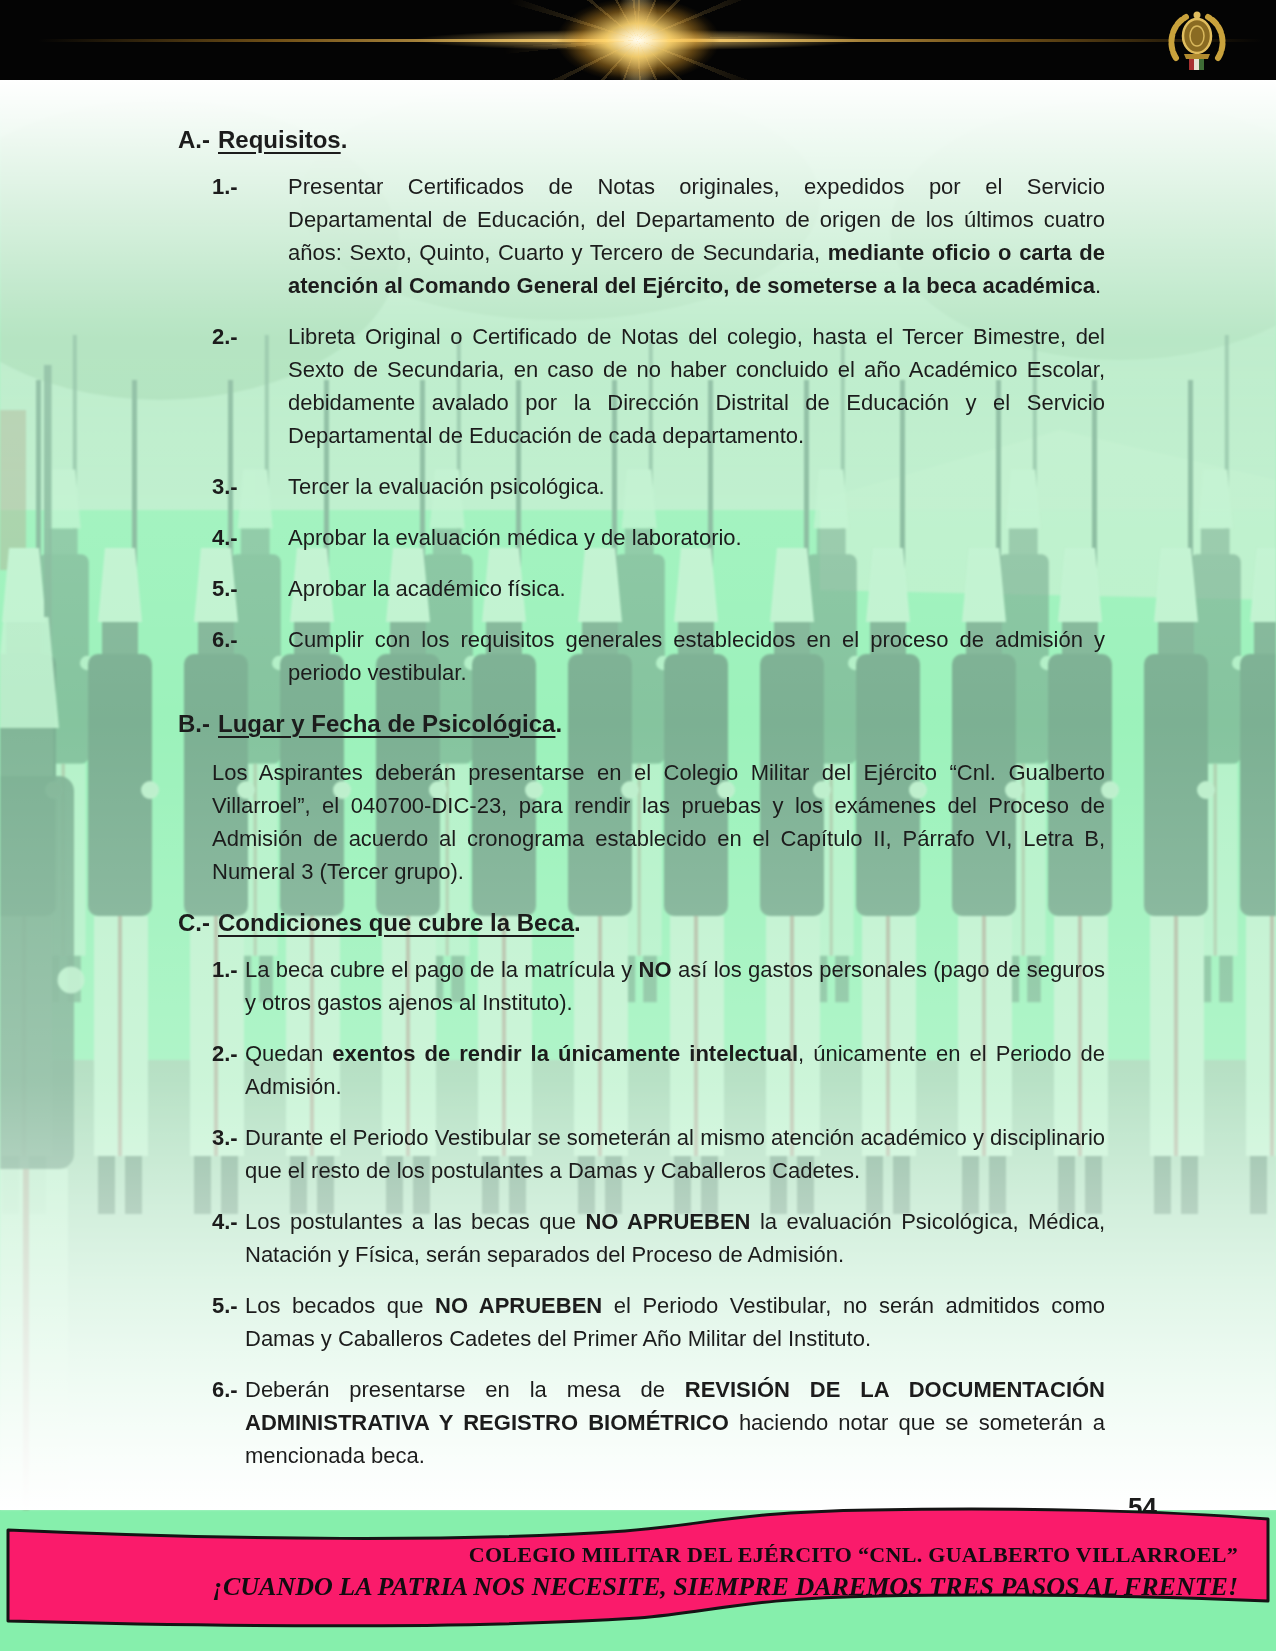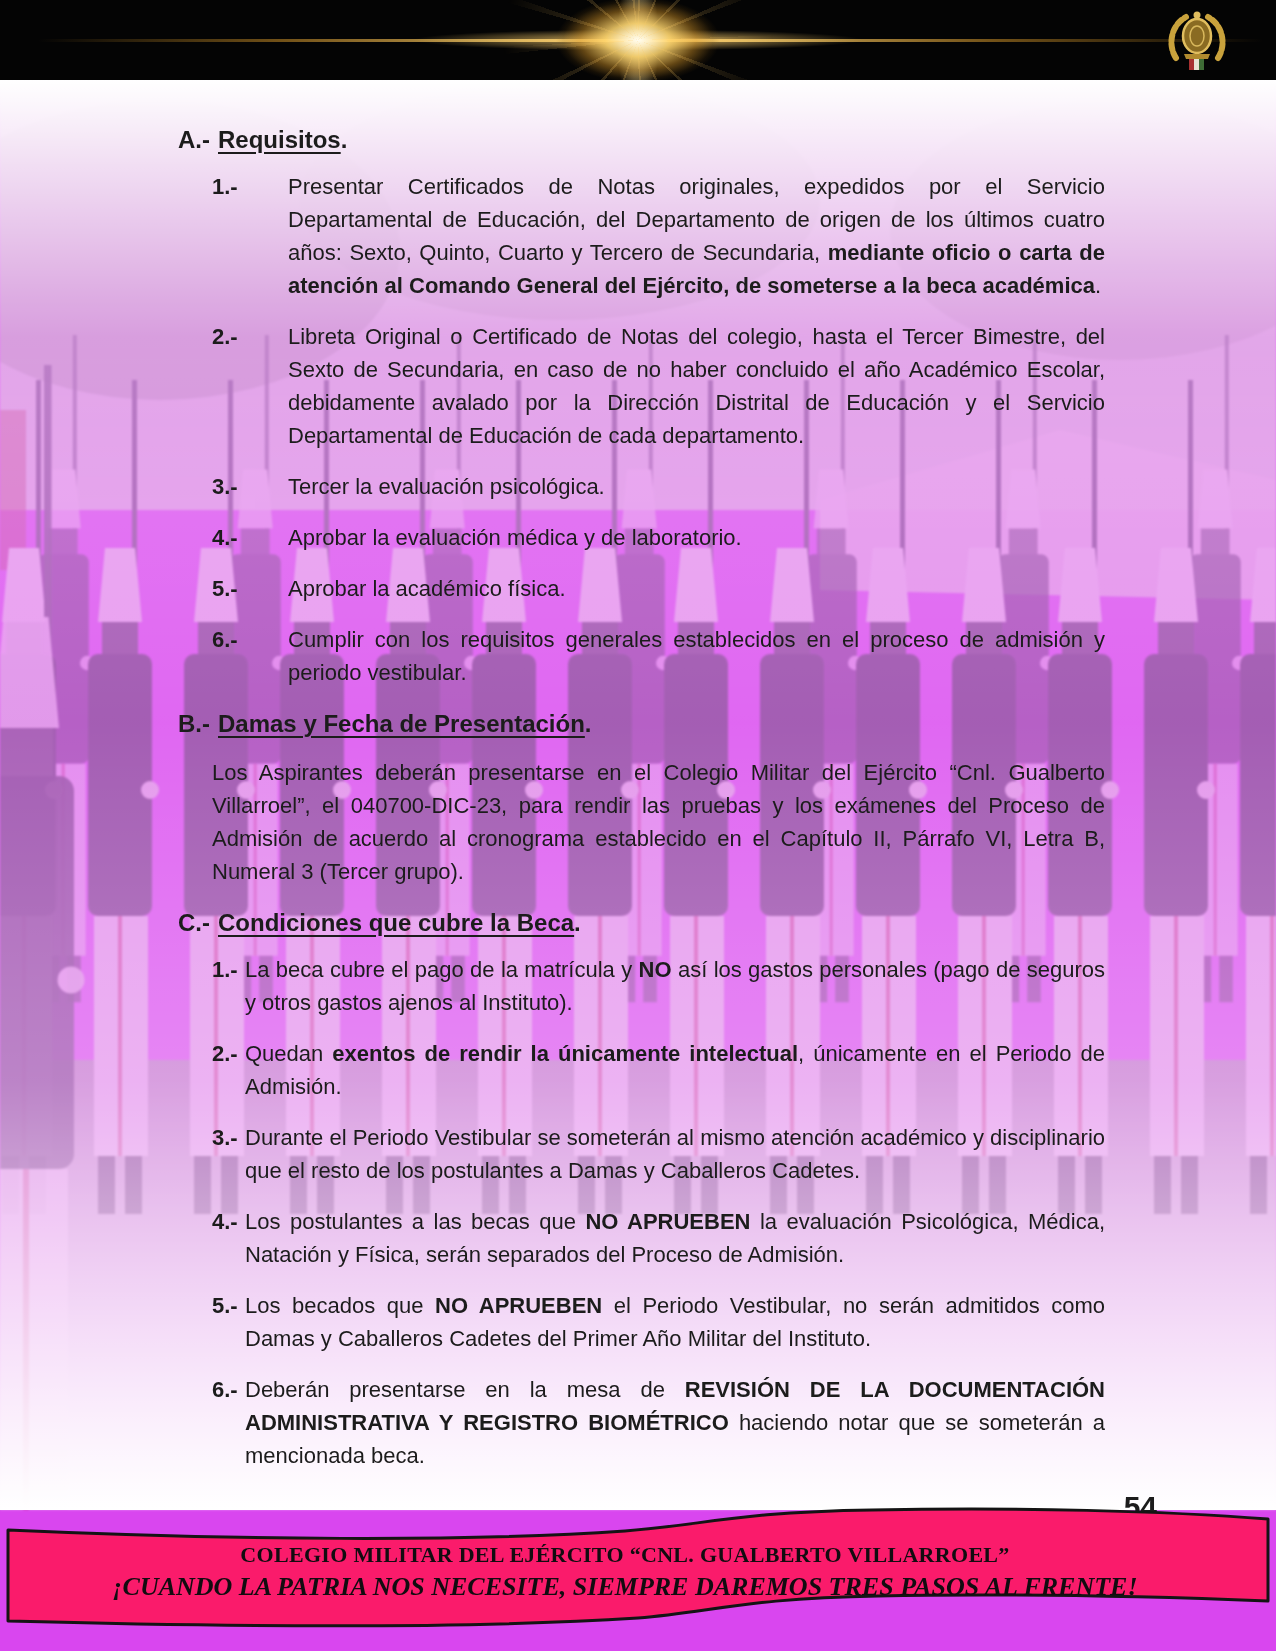--- a/index.html
+++ b/index.html
@@ -1,18 +1,18 @@
 <!DOCTYPE html>
 <html><head>
 <meta charset="utf-8">
 <style>
   html,body{margin:0;padding:0;background:#777;}
   .page{
     position:relative;width:1276px;height:1651px;margin:0 auto;
-    background:#d946ef;overflow:hidden;
+    background:#86efac;overflow:hidden;
     font-family:"Liberation Sans",sans-serif;color:#1c1c1c;
   }
 
   
   .topbar{position:absolute;top:0;left:0;width:1276px;height:80px;background:#040404;overflow:hidden;z-index:5;}
   .flare{position:absolute;inset:0;
     background:
       radial-gradient(ellipse 100px 52px at 50% 50%, rgba(255,253,242,.98), rgba(255,214,110,.85) 32%, rgba(214,150,40,.45) 58%, rgba(120,80,15,.15) 75%, transparent 82%),
       radial-gradient(ellipse 30px 105px at 50% 50%, rgba(255,235,170,.75), transparent 70%),
       radial-gradient(ellipse 300px 14px at 50% 50%, rgba(255,210,110,.85), transparent 75%),
@@ -46,28 +46,28 @@
   .sec-head.mt2{}
   .sec-label{margin-right:8px;}
   .sec-title{text-decoration:underline;text-decoration-thickness:2px;text-underline-offset:4px;}
   .item{display:flex;margin:0 0 18px 34px;}
   .num{flex:none;font-weight:bold;}
   .sec-0 .num{width:76px;}
   .sec-2 .num{width:33px;}
   .itxt{flex:1;text-align:justify;}
   .plain-para{margin:16px 0 18px 34px;text-align:justify;}
   .sec-0 .item:first-of-type{margin-bottom:19px;}
-  .page-number{text-align:right;font-size:30px;font-weight:bold;line-height:34px;
+  .page-number{text-align:right;font-size:26px;font-weight:bold;line-height:34px;
     margin:4px -52px 0 0;}
 
   
   .ribbon{position:absolute;left:0;top:1498px;width:1276px;height:140px;z-index:6;}
   .ribbon svg{position:absolute;left:0;top:0;}
-  .ribbon-text{position:absolute;left:0;width:100%;box-sizing:border-box;padding-right:26px;
-    text-align:center;font-family:"Liberation Serif",serif;font-weight:bold;color:#120c10;}
+  .ribbon-text{position:absolute;left:0;width:100%;box-sizing:border-box;padding-right:38px;
+    text-align:right;font-family:"Liberation Serif",serif;font-weight:bold;color:#120c10;}
   .rt1{top:44px;font-size:22px;letter-spacing:.3px;}
   .rt2{top:74px;font-size:26px;font-style:italic;}
 </style>
 </head>
 <body>
 
 <div class="page">
 
   <header class="topbar">
     <div class="flare"></div>
@@ -163,21 +163,21 @@
           <div class="item">
             <span class="num">5.-</span>
             <div class="itxt">Aprobar la académico física.</div>
           </div>
           <div class="item">
             <span class="num">6.-</span>
             <div class="itxt">Cumplir con los requisitos generales establecidos en el proceso de admisión y periodo vestibular.</div>
           </div>
         </section>
         <section class="section sec-1">
-          <div class="sec-head mt"><span class="sec-label">B.-</span><span class="sec-title">Damas y Fecha de Presentación</span><span class="sec-suffix">.</span></div>
+          <div class="sec-head mt"><span class="sec-label">B.-</span><span class="sec-title">Lugar y Fecha de Psicológica</span><span class="sec-suffix">.</span></div>
           <div class="plain-para">Los Aspirantes deberán presentarse en el Colegio Militar del Ejército “Cnl. Gualberto Villarroel”, el 040700-DIC-23, para rendir las pruebas y los exámenes del Proceso de Admisión de acuerdo al cronograma establecido en el Capítulo II, Párrafo VI, Letra B, Numeral 3 (Tercer grupo).</div>
         </section>
         <section class="section sec-2">
           <div class="sec-head mt2"><span class="sec-label">C.-</span><span class="sec-title">Condiciones que cubre la Beca</span><span class="sec-suffix">.</span></div>
           <div class="item">
             <span class="num">1.-</span>
             <div class="itxt">La beca cubre el pago de la matrícula y <b>NO</b> así los gastos personales (pago de seguros y otros gastos ajenos al Instituto).</div>
           </div>
           <div class="item">
             <span class="num">2.-</span>

